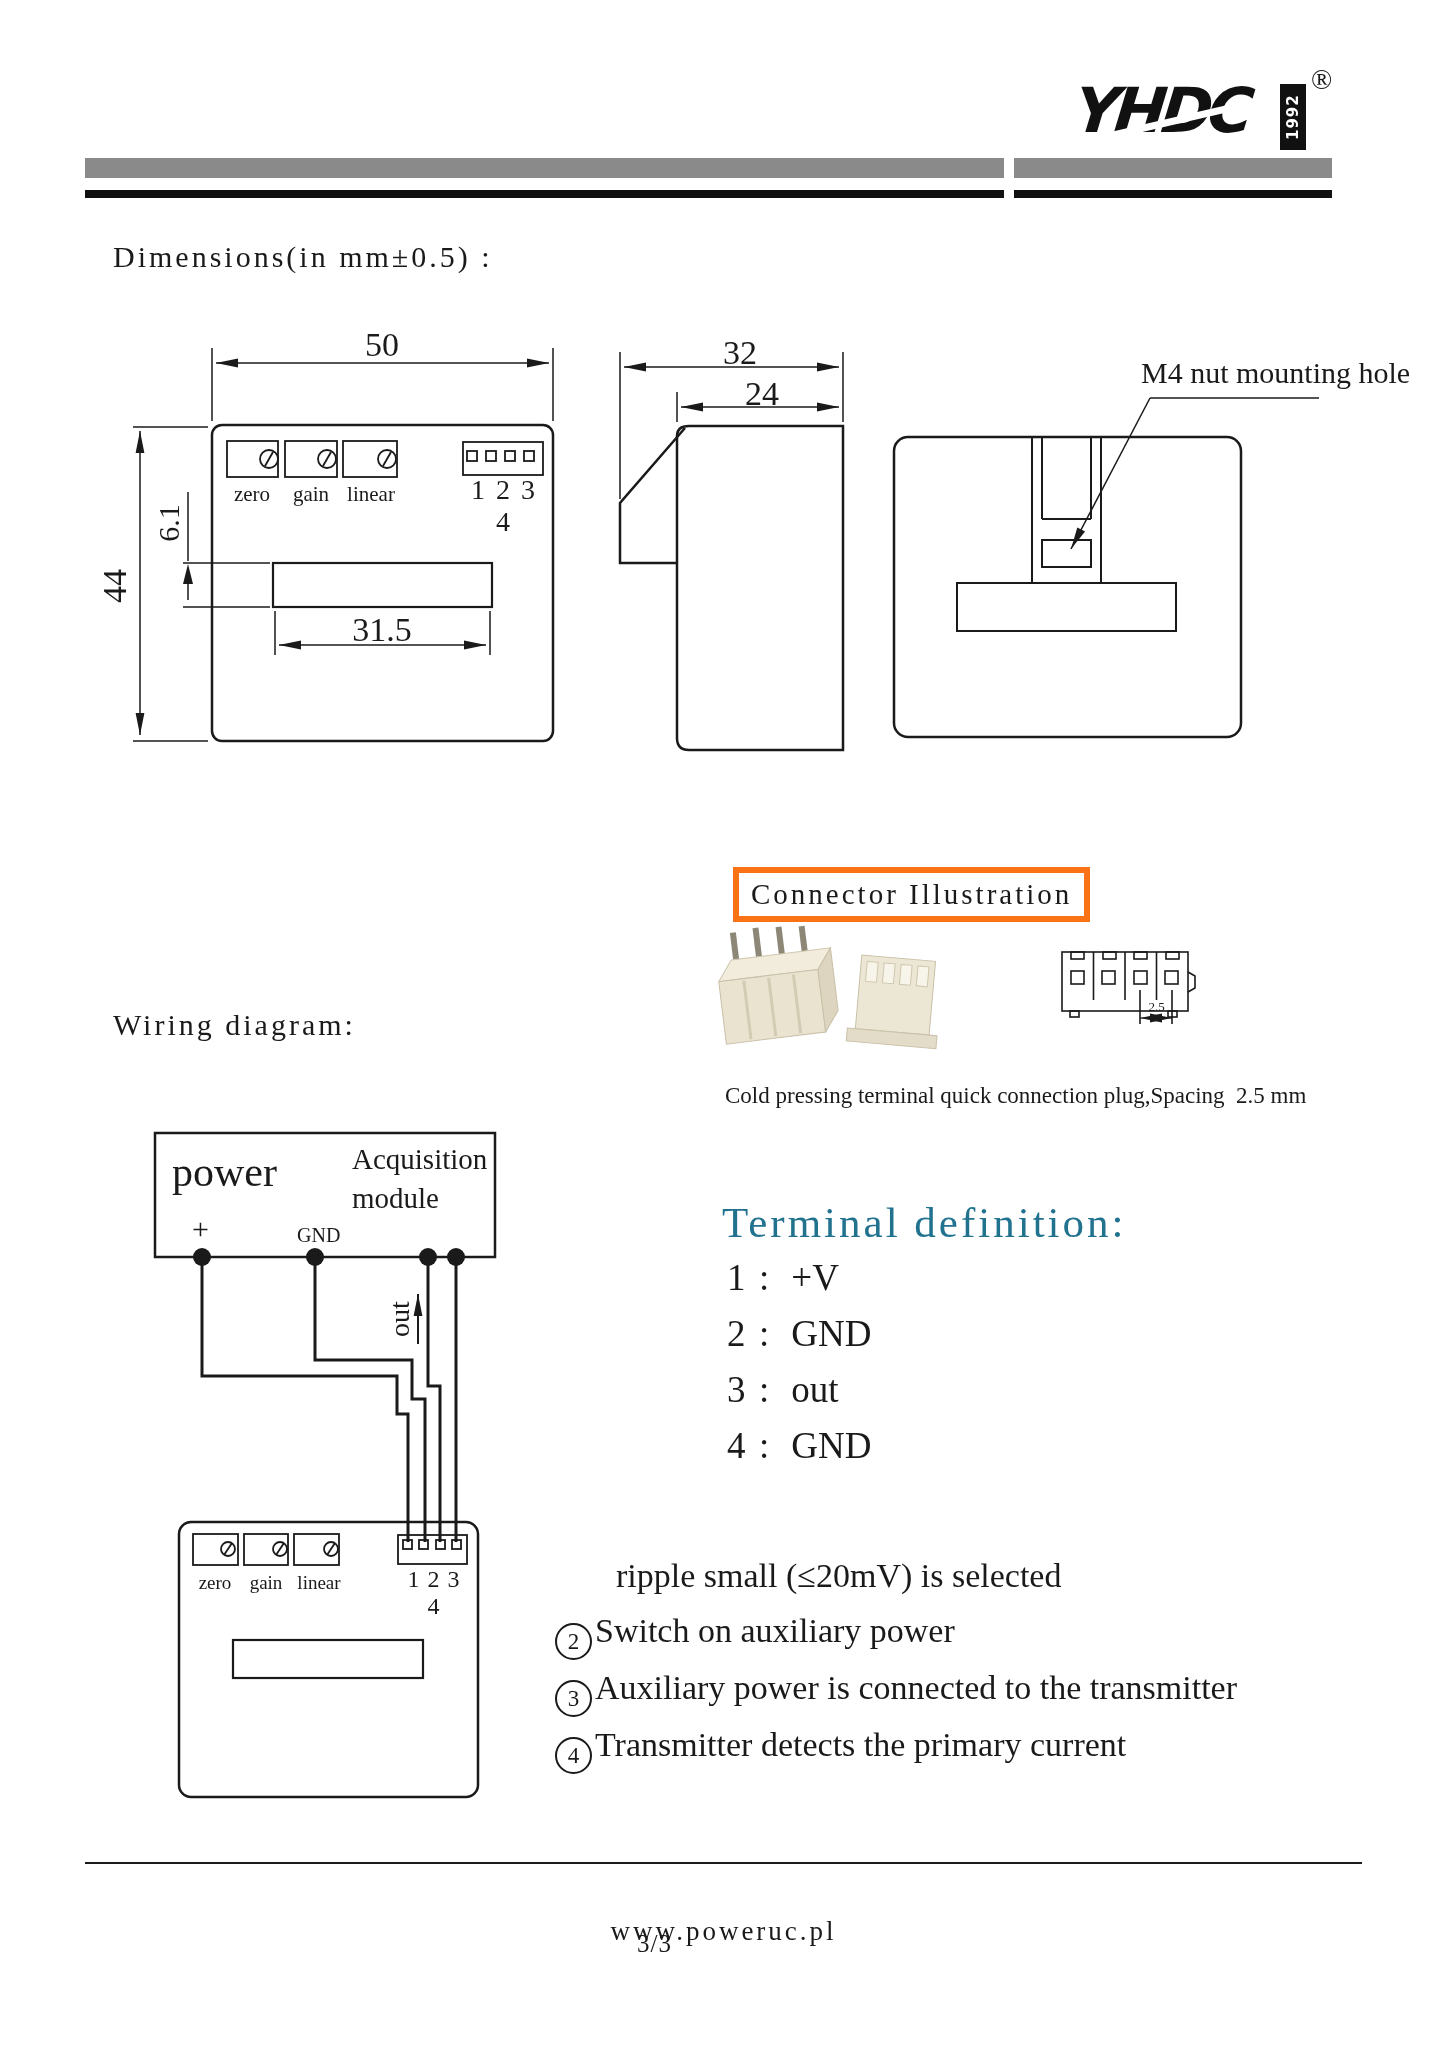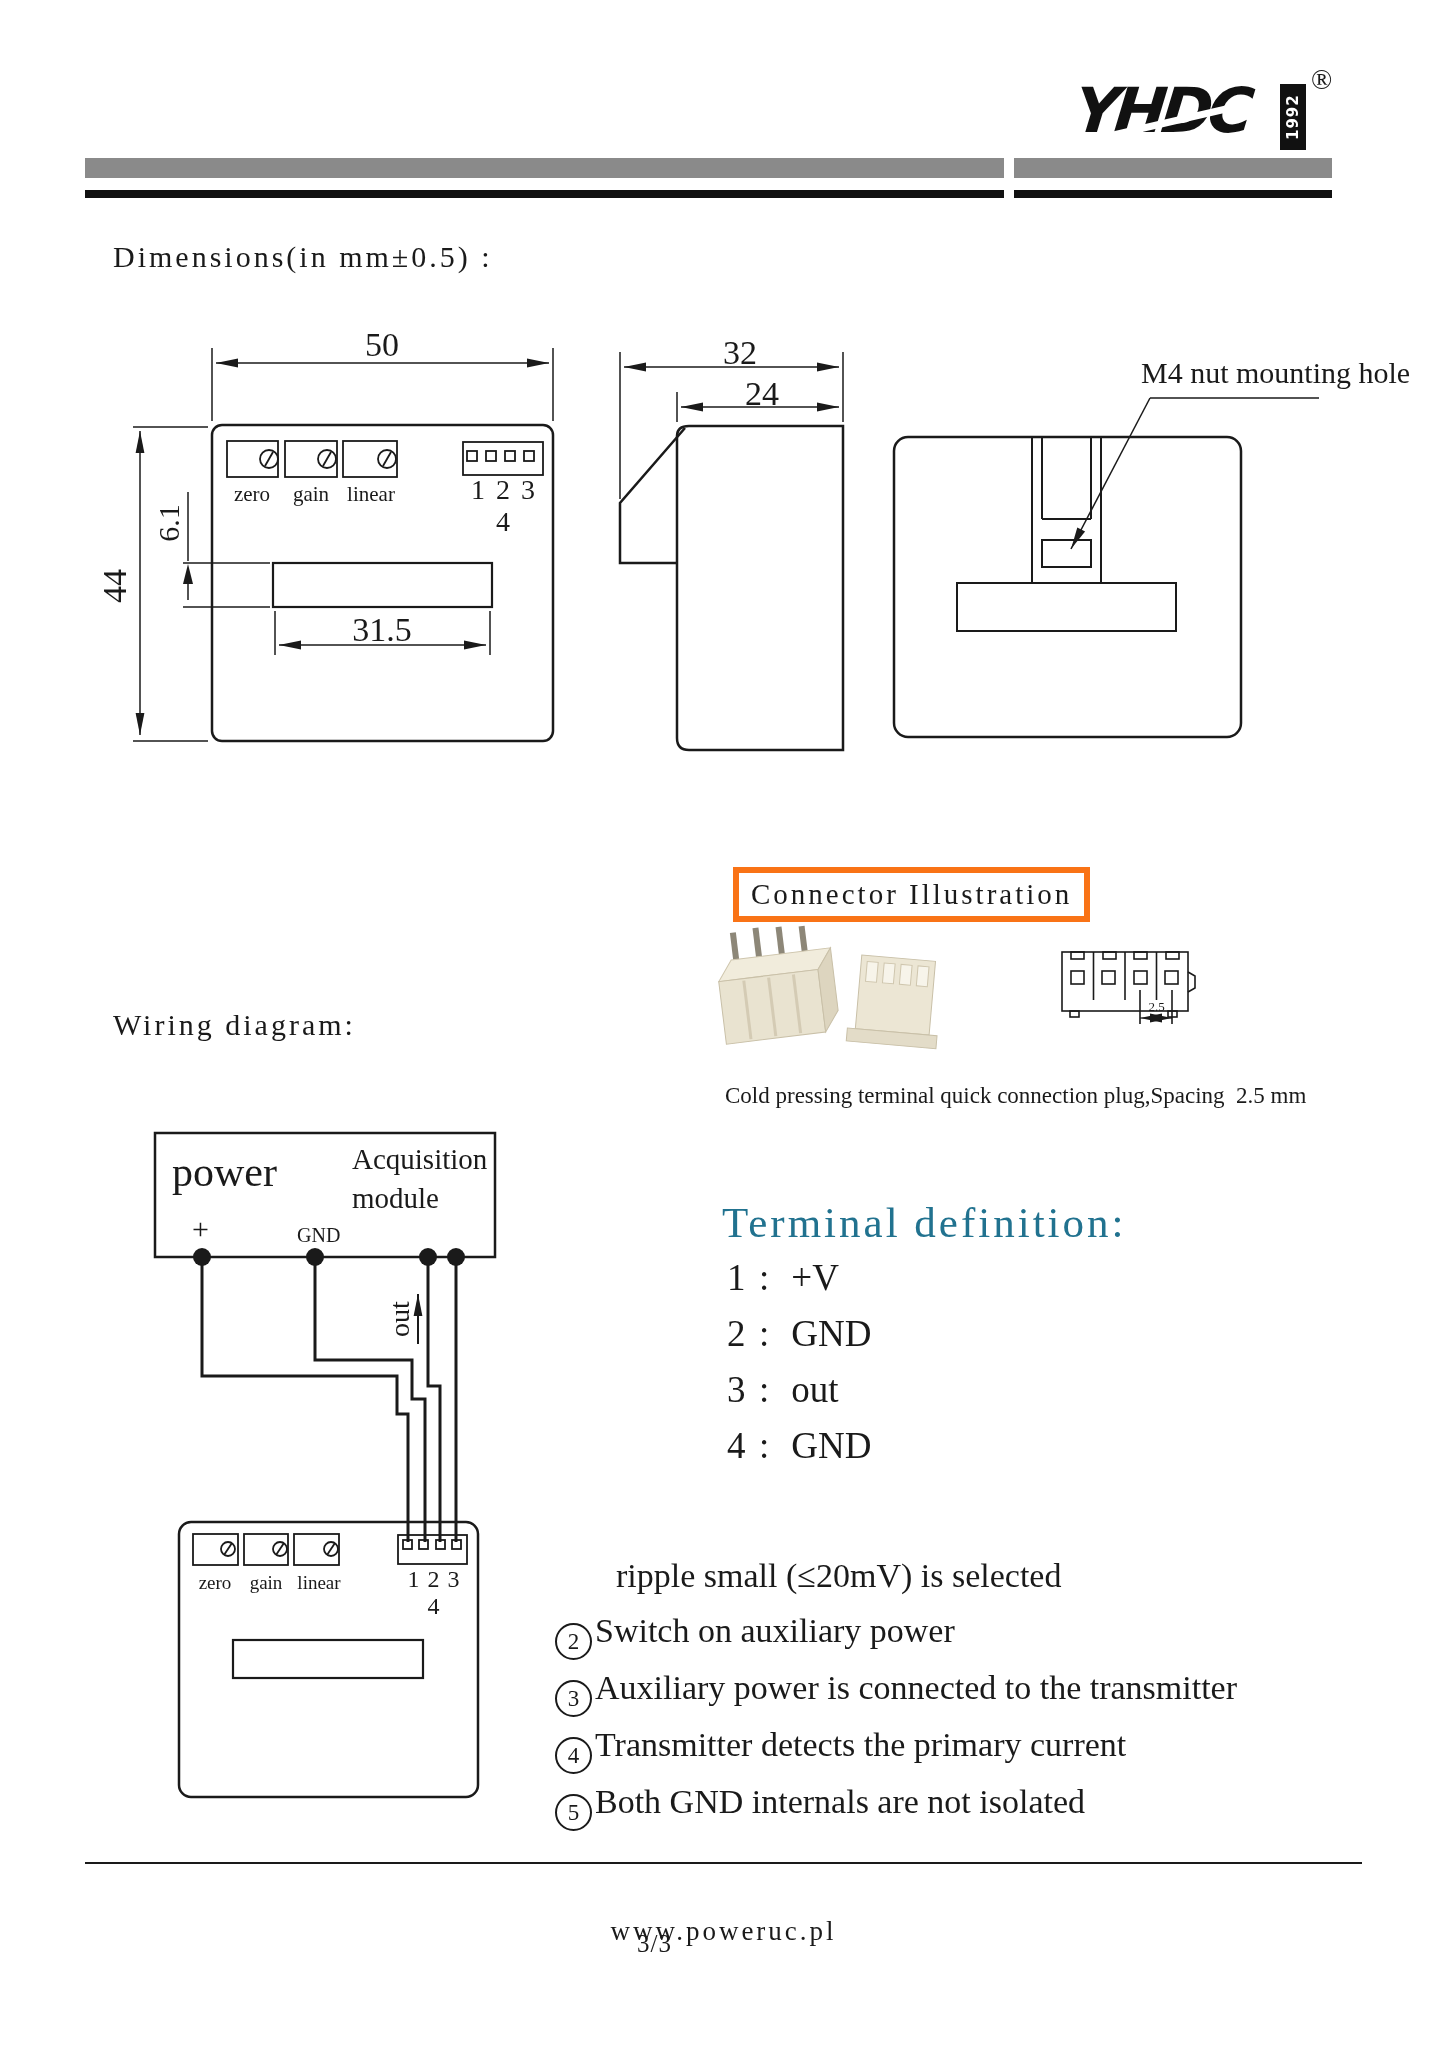--- a/index.html
+++ b/index.html
@@ -280,22 +280,19 @@
     </div>
     <div class="note-line">
       <span class="circ">2</span><span>Switch on auxiliary power</span>
     </div>
     <div class="note-line">
       <span class="circ">3</span><span>Auxiliary power is connected to the transmitter</span>
     </div>
     <div class="note-line">
       <span class="circ">4</span><span>Transmitter detects the primary current</span>
     </div>
-    <div class="note-line">
-      <span class="circ">5</span><span>Both GND internals are not isolated</span>
-    </div>
   </div>
 
   <div class="abs footer-rule" style="left:85px;top:1862px;width:1277px;height:2px"></div>
   <div class="abs ctr foot-url" style="left:0;top:1916px;width:1447px">www.poweruc.pl</div>
   <div class="abs ctr foot-page" style="left:0;top:1930px;width:1309px">3/3</div>
 
 </div>
 
 </body></html>

